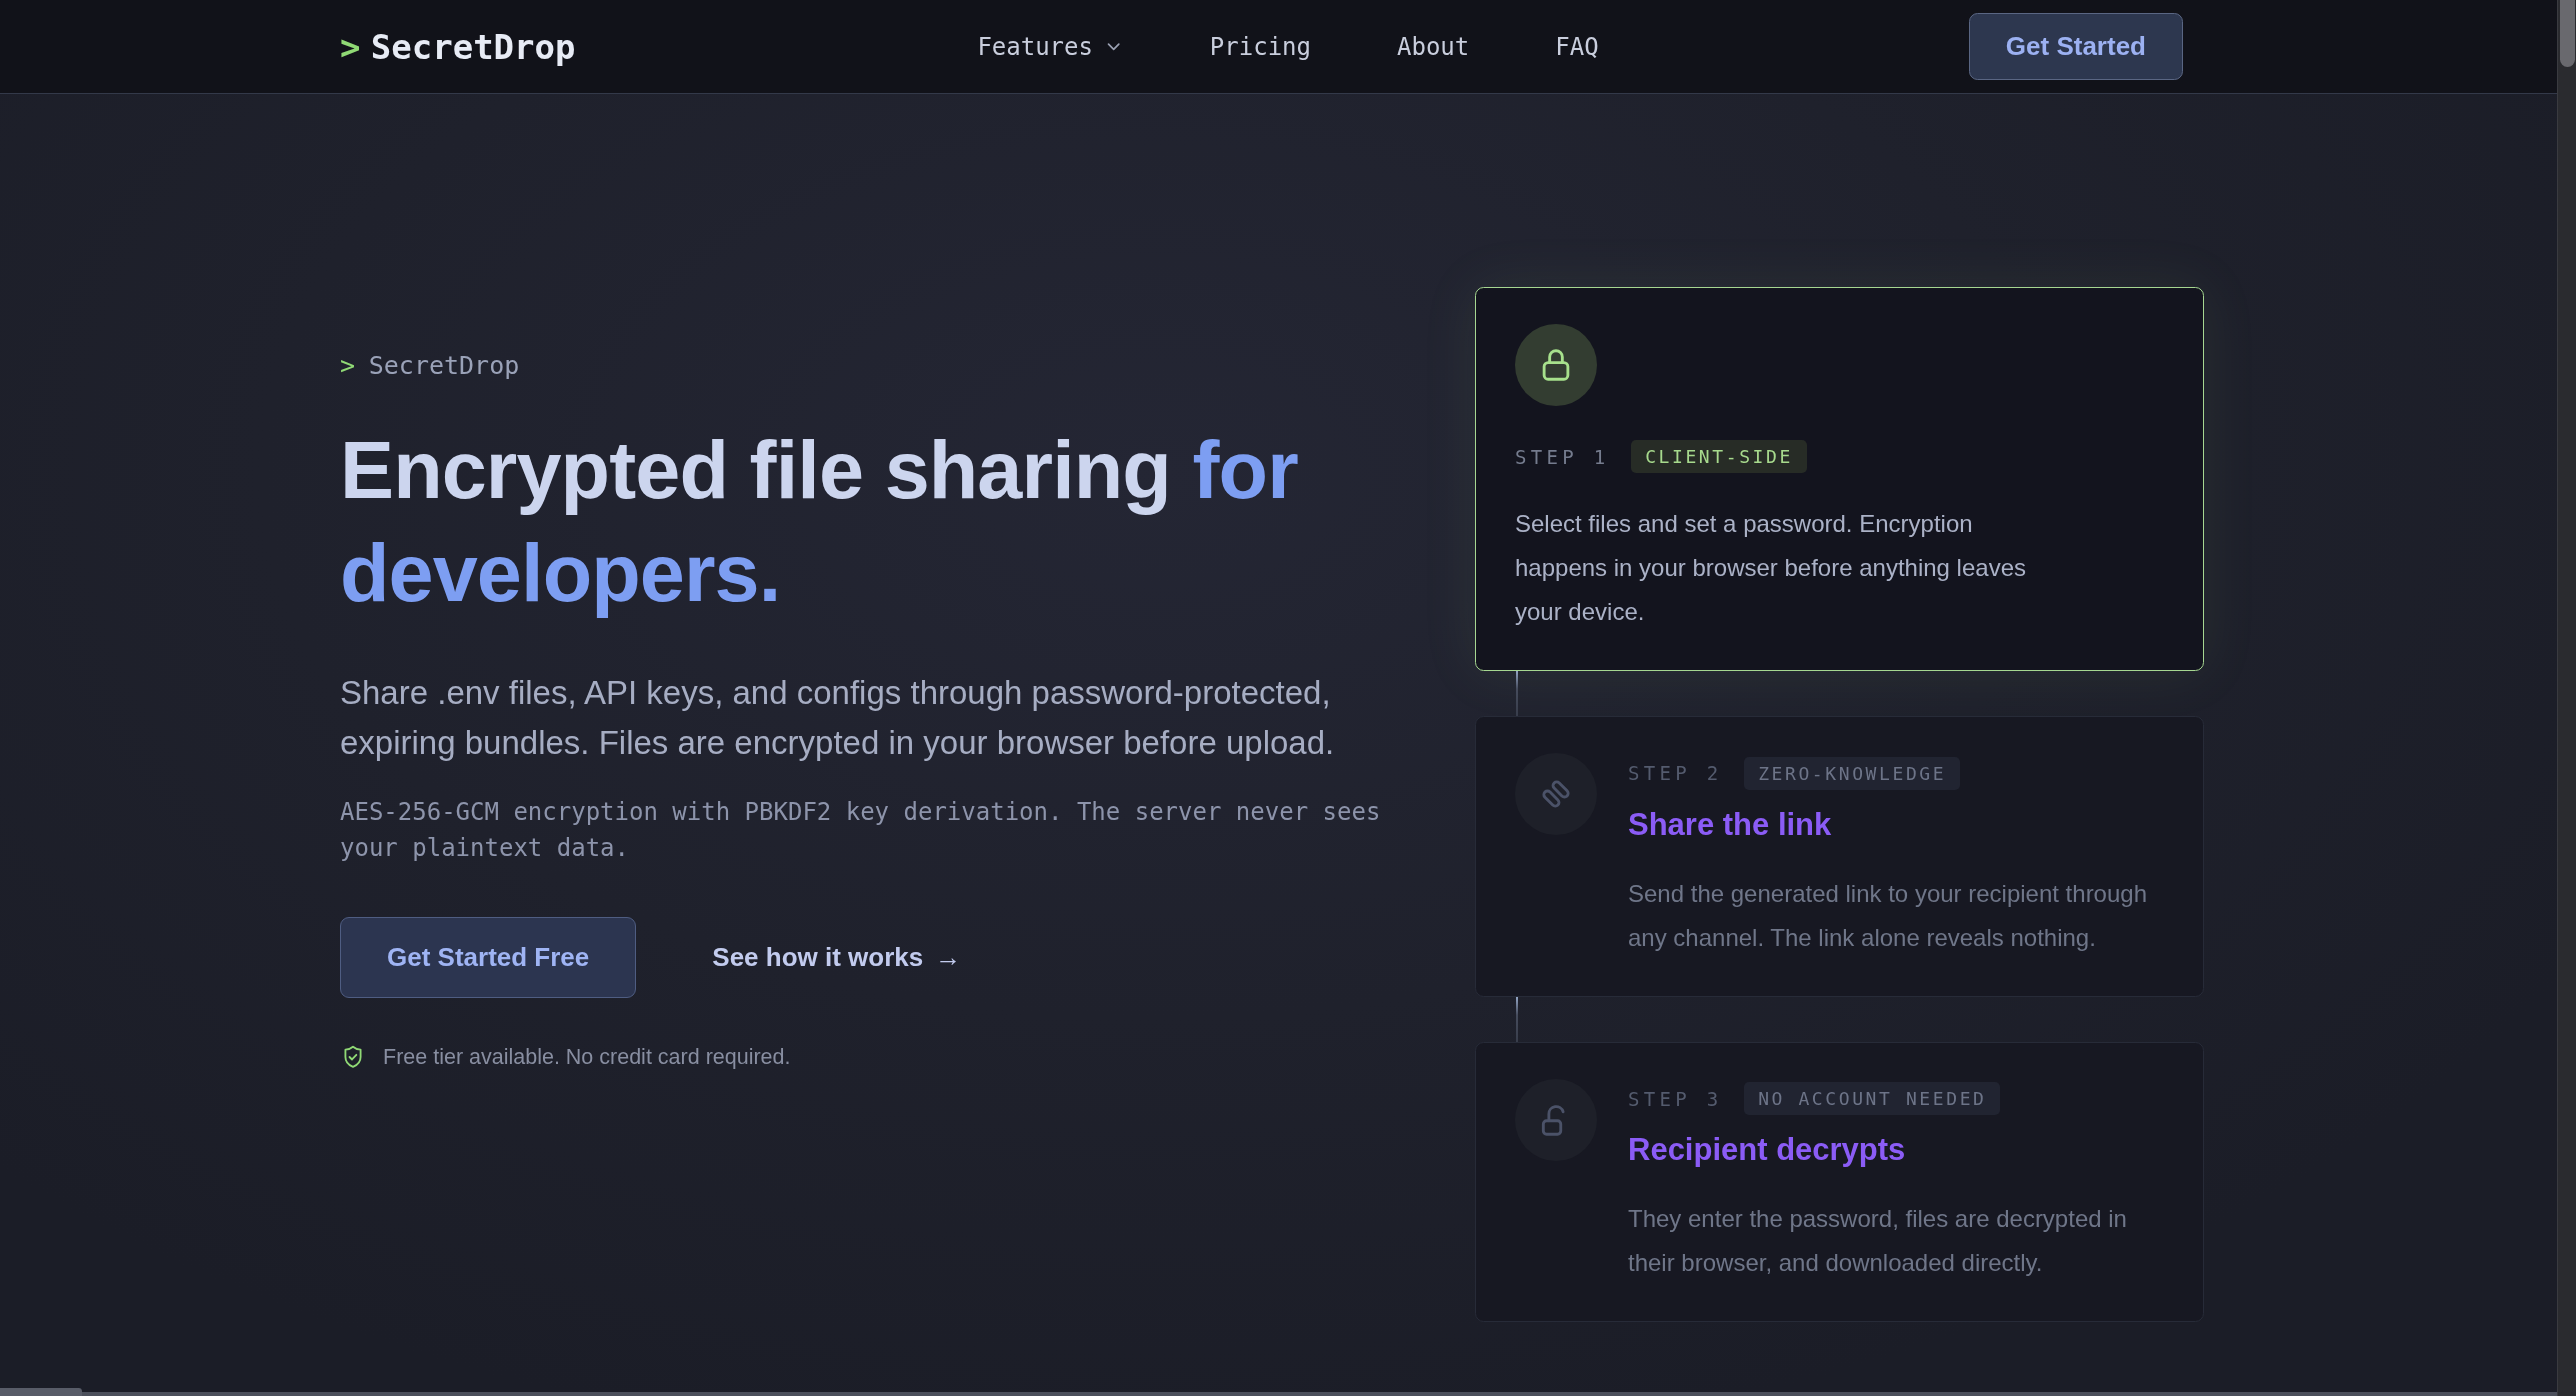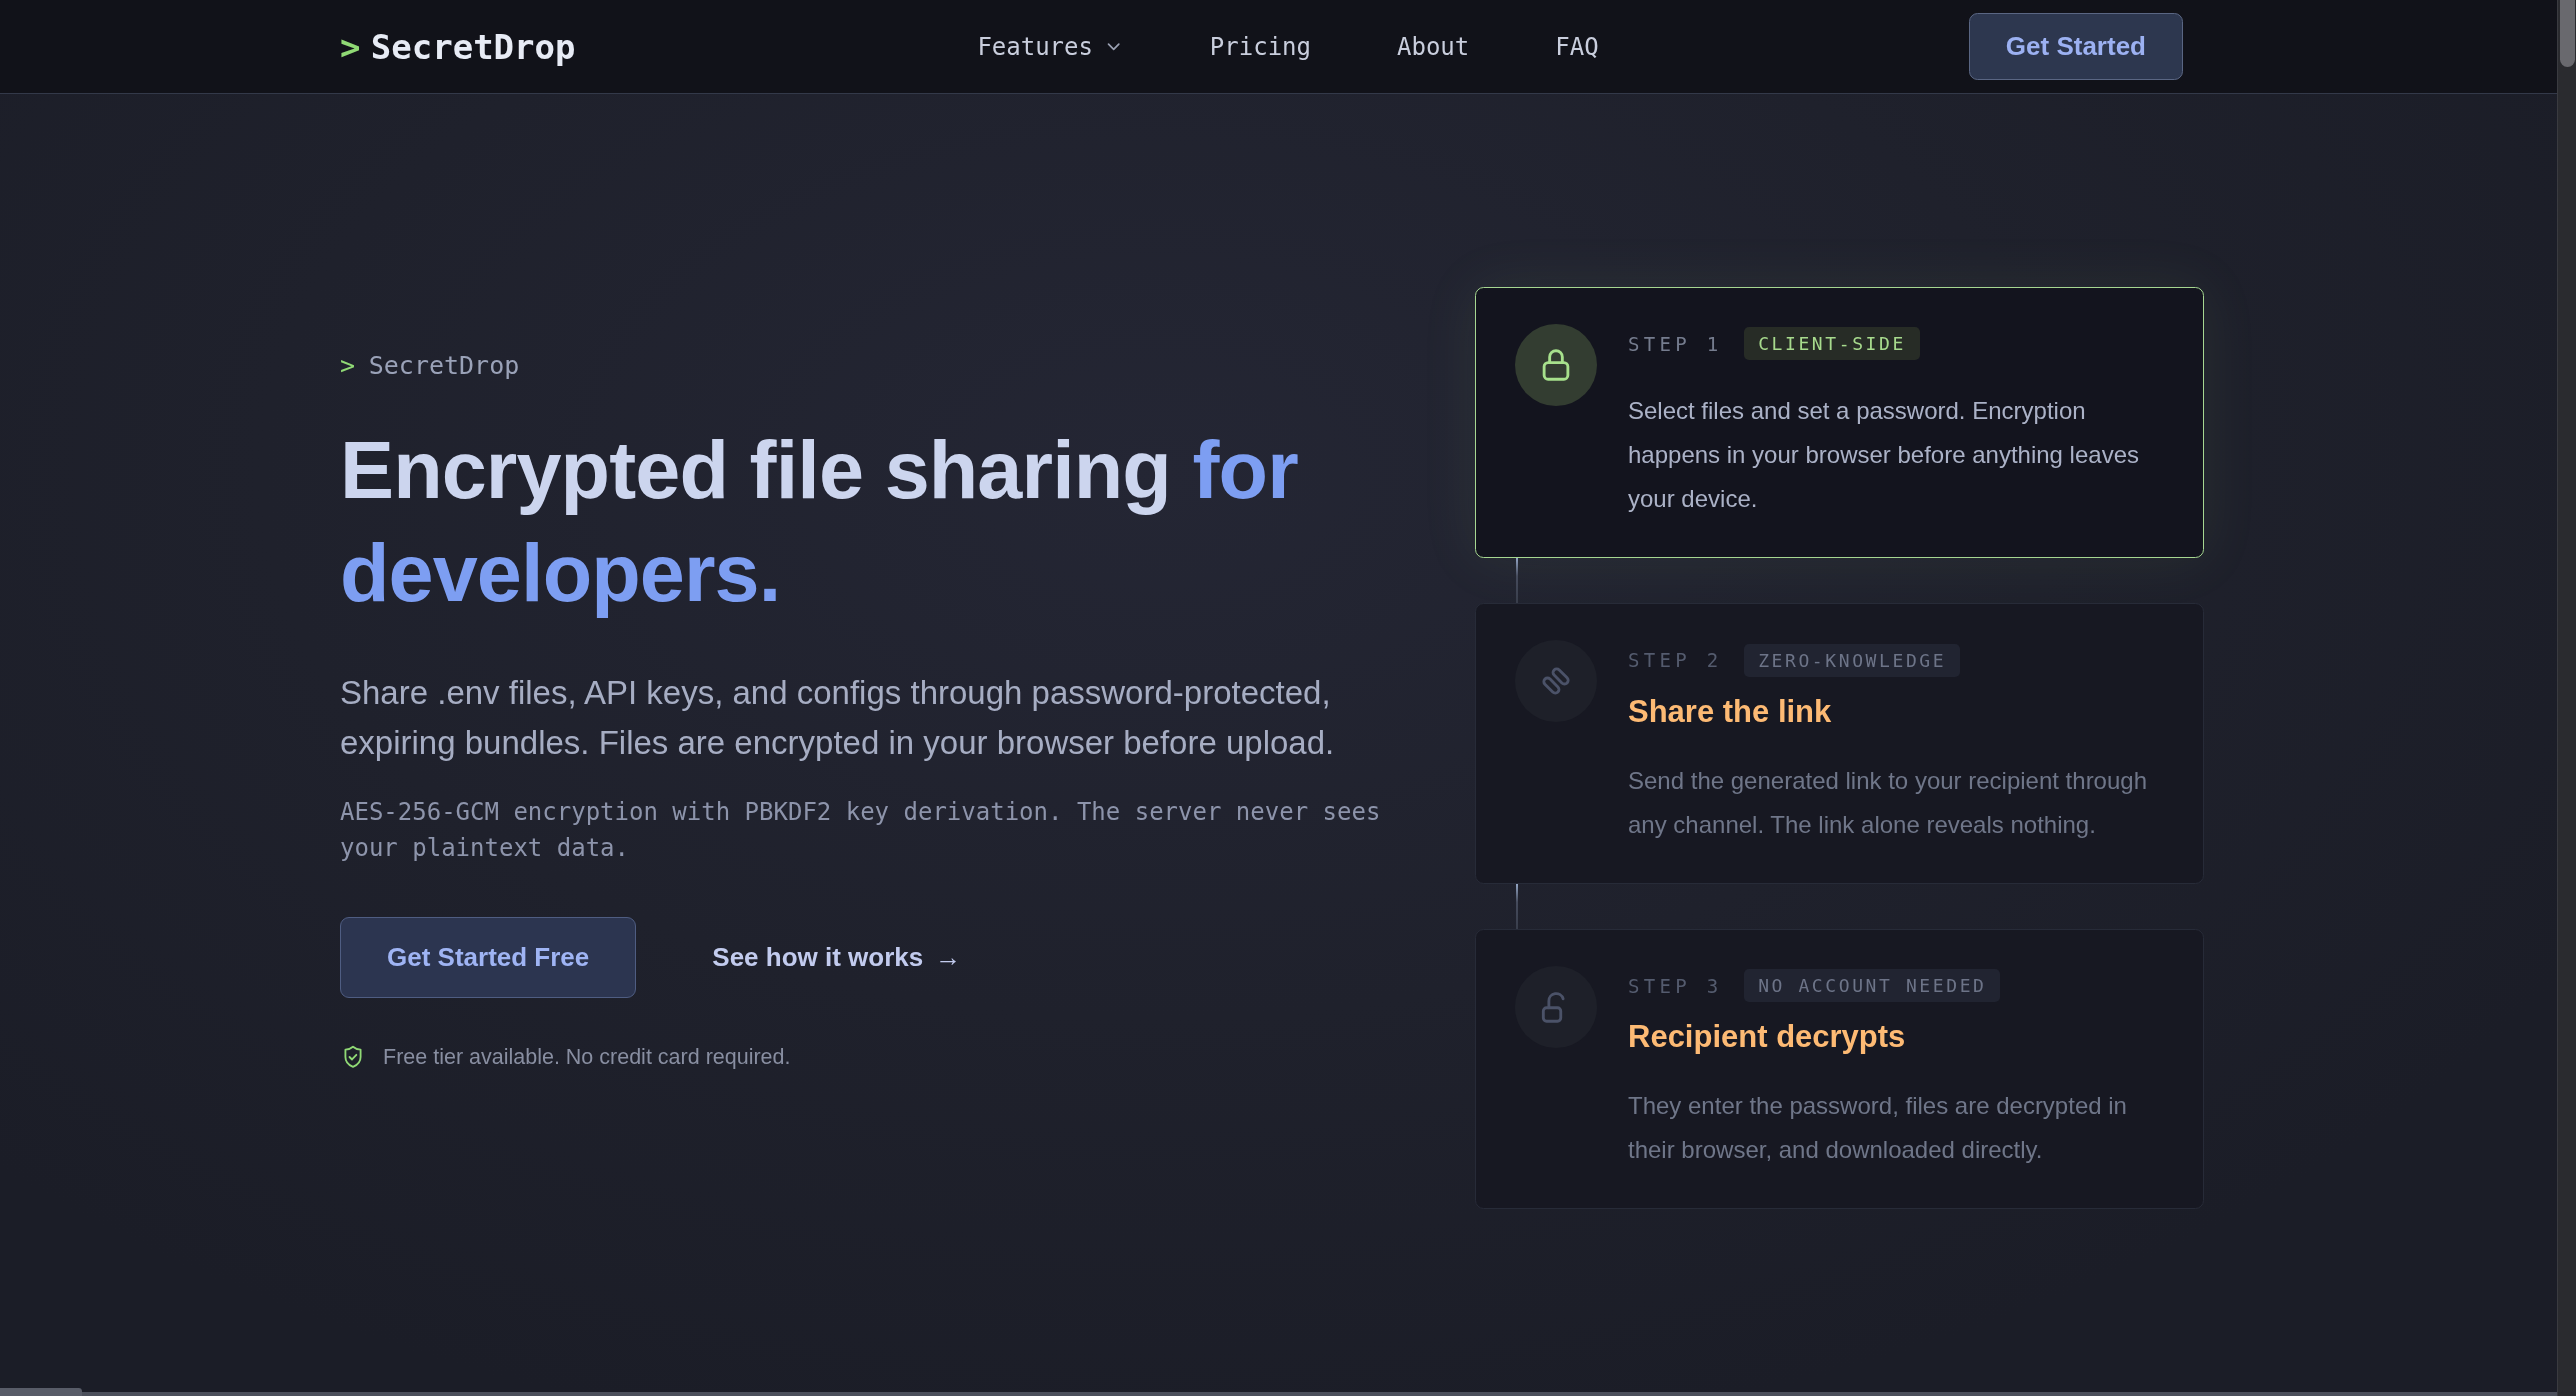--- a/index.html
+++ b/index.html
@@ -113,20 +113,21 @@
     border-radius: 8.6px;
     padding: 36px 39px;
     background: #171822;
     border: 1.7px solid #272b38;
     cursor: pointer;
   }
   .step-card.active {
     background: #13141e;
     border: 1.7px solid #a6d791;
     box-shadow: 0 0 60px rgba(166, 215, 145, 0.08);
+    flex-direction: column;
   }
   .icon-wrap {
     width: 82px; height: 82px; border-radius: 50%;
     flex: none;
     display: flex; align-items: center; justify-content: center;
     background: #1e2029;
   }
   .step-card.active .icon-wrap { background: #333d31; }
   .icon-wrap svg { width: 38px; height: 38px; stroke: #4b5268; }
   .step-card.active .icon-wrap svg { stroke: #a7e18c; }
@@ -139,21 +140,21 @@
   .step-card.active .step-label { color: #757c8e; }
   .step-badge {
     font-size: 18px; letter-spacing: 2.6px;
     padding: 6px 13.7px; border-radius: 5.1px;
     background: #212431; color: #6d7488;
   }
   .step-card.active .step-badge { background: #272c26; color: #a7da8d; }
   .step-title {
     margin-top: 17px;
     font-size: 31px; font-weight: 700;
-    color: #fdba74;
+    color: #8b5cf6;
   }
   .step-card.active .step-title { color: #e9edf8; }
   .step-desc {
     margin-top: 29px;
     max-width: 553px;
     font-size: 24px; line-height: 44px;
     color: #6f7689;
   }
   .step-card.active .step-desc { color: #abb2c7; }
 

